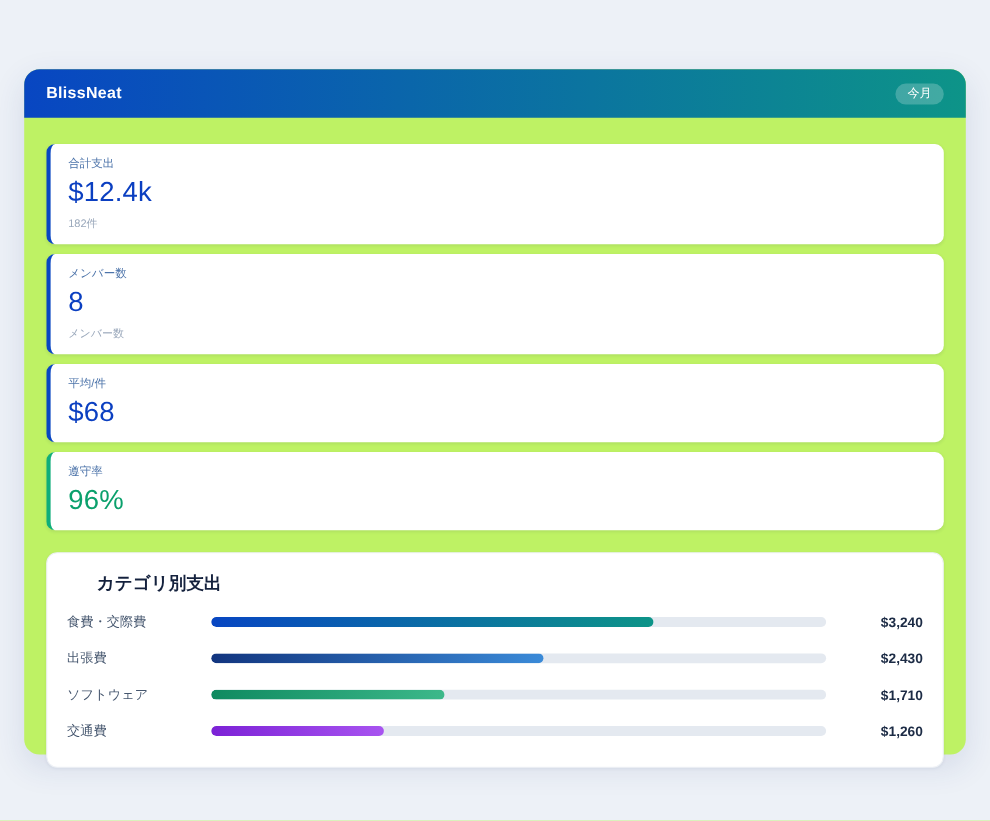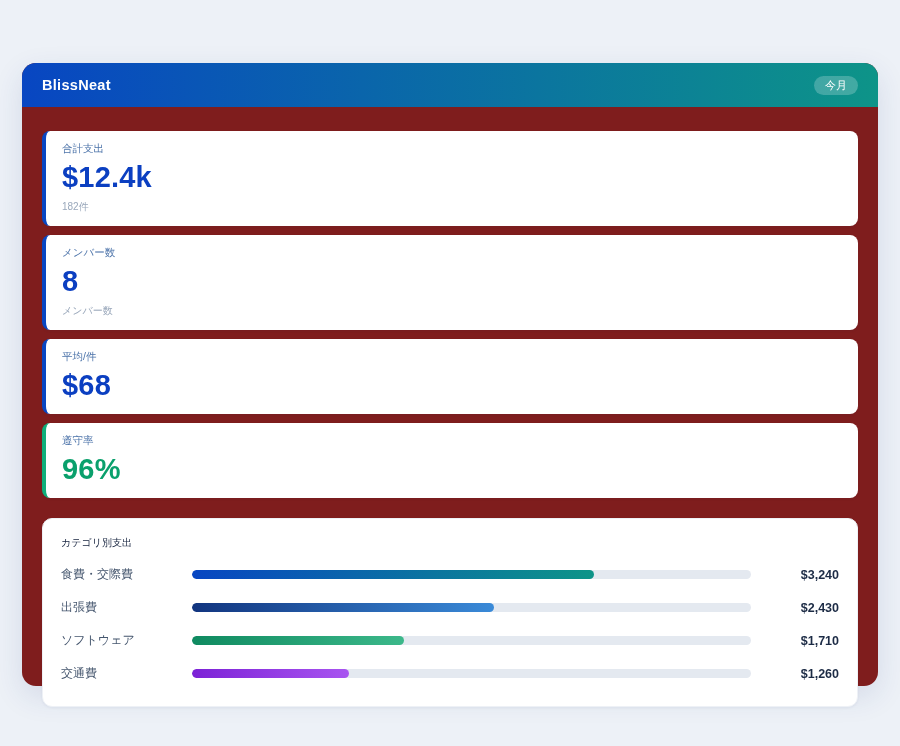--- a/index.html
+++ b/index.html
@@ -6,21 +6,21 @@
   html, body { width: 900px; height: 746px; }
   body {
     background: #edf1f7;
     font-family: "Liberation Sans", sans-serif;
     position: relative;
   }
   .app-card {
     position: absolute;
     left: 22px; top: 63px;
     width: 856px; height: 623px;
-    background: #7f1d1d;
+    background: #bef264;
     border-radius: 14px;
     box-shadow: 0 10px 30px rgba(30,60,120,.12);
   }
   .header {
     height: 44px;
     border-radius: 14px 14px 0 0;
     background: linear-gradient(90deg, #0846c2, #0d9488);
     display: flex; align-items: center; justify-content: space-between;
     padding: 0 20px;
   }
@@ -34,31 +34,31 @@
   .content { padding: 24px 20px 0; }
   .stat-card {
     background: #ffffff;
     border-radius: 8px;
     border-left: 4px solid #a16207;
     box-shadow: 0 1px 3px rgba(20,40,80,.09);
     padding: 11px 16px 12px;
     margin-bottom: 9px;
   }
   .stat-label { font-size: 10.5px; color: #4d74aa; margin-bottom: 5px; }
-  .stat-value { font-size: 29px; font-weight: bold; color: #0b3fc1; letter-spacing: .2px; }
+  .stat-value { font-size: 25px; font-weight: normal; color: #0b3fc1; letter-spacing: .2px; }
   .stat-sub { font-size: 10px; color: #9aa8bb; margin-top: 6px; }
   .category-card {
     background: #ffffff;
     border-radius: 10px;
     border: 1px solid #eef1f6;
     box-shadow: 0 1px 3px rgba(20,40,80,.06);
     padding: 17px 18px 8px;
     margin-top: 20px;
   }
-  .category-title { font-size: 10px; font-weight: normal; color: #14213d; margin-bottom: 16px; }
+  .category-title { font-size: 16px; font-weight: bold; color: #14213d; margin-bottom: 16px; margin-left: 27px; }
   .cat-row { display: flex; align-items: center; margin-bottom: 16px; gap: 10px; }
   .row-label { width: 121px; font-size: 12px; color: #45566e; }
   .bar-track {
     flex: 1; height: 9px;
     background: #e4e9f0;
     border-radius: 5px;
     overflow: hidden;
     margin-right: 14px;
   }
   .bar-fill { height: 100%; border-radius: 5px; background: #0846c2; }

